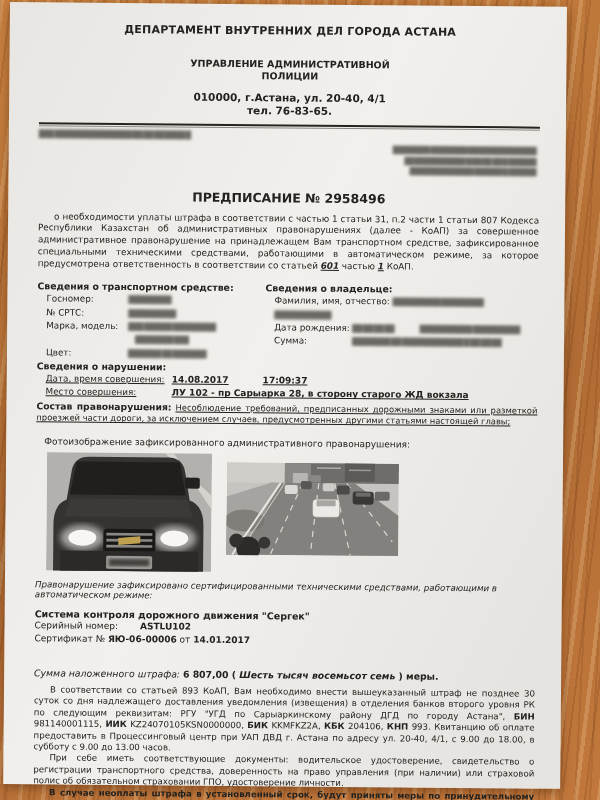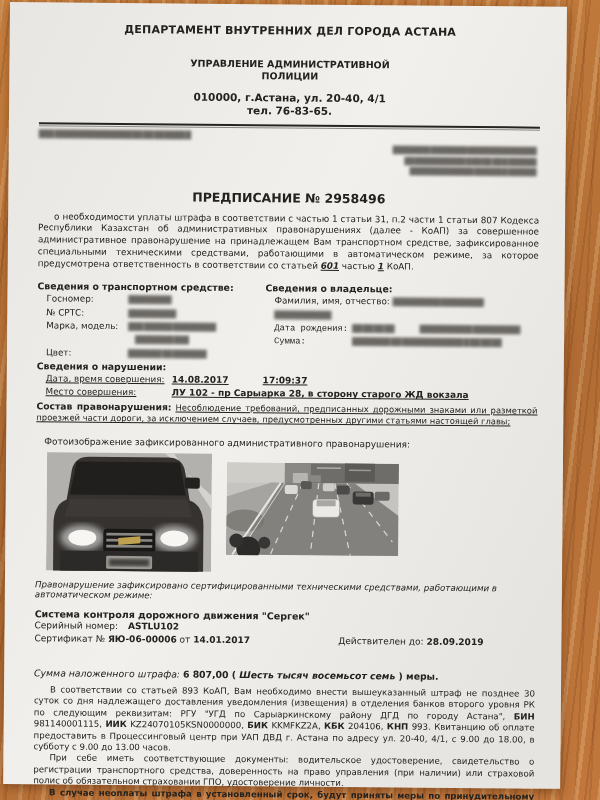--- a/index.html
+++ b/index.html
@@ -30,38 +30,38 @@
   .recipient{margin-top:3px;text-align:right;padding-right:4px;font-size:7.2px;line-height:10.5px;}
   .title{margin-top:14px;text-align:center;font-weight:700;font-size:12.5px;}
   .intro{margin:8px 0 0;text-align:justify;font-size:8.8px;line-height:11.8px;text-indent:16px;}
   .cols{display:flex;margin-top:10px;}
   .col-left{width:228px;}
   .col-right{flex:1;}
   .h{font-weight:700;font-size:9.3px;line-height:13px;}
   .row{font-size:8.8px;line-height:12.3px;padding-left:9px;}
   .lblL{display:inline-block;width:82px;}
   .lblR{display:inline-block;}
-  .lblB{display:inline-block;width:78px;font-family:Liberation Mono, monospace;}
+  .lblB{display:inline-block;width:78px;}
   .wrap{padding-left:98px;}
   .rv{font-size:7.4px;}
   .gap{display:inline-block;width:26px;}
   .vrow{font-size:8.8px;line-height:13.5px;padding-left:9px;}
   .vlbl{display:inline-block;width:126px;text-decoration:underline;}
   .bu{font-weight:700;text-decoration:underline;font-size:9px;}
   .time{margin-left:34px;text-decoration:underline;}
   .sostav{margin:1px 0 0;font-size:8.4px;line-height:11.5px;text-align:justify;}
   .sostav .lab{font-weight:700;font-size:9.2px;}
   .caption{margin:12px 0 0;padding-left:8px;font-size:9px;}
   .photos{margin-top:5px;display:flex;align-items:flex-start;}
   .ph1{width:165px;height:120px;margin-left:11px;}
   .ph2{width:172px;height:93px;margin-left:15px;margin-top:9px;}
   .certified{margin:8px 0 0;font-style:italic;font-size:8.7px;}
   .sysname{margin-top:9px;font-size:9.5px;font-weight:700;}
   .sysrow{font-size:9px;line-height:13.5px;}
-  .sysrow .val{margin-left:10px;}
+  .sysrow .val{margin-left:22px;}
   .certrow{display:flex;font-size:9px;line-height:13.5px;}
   .valid{margin-left:auto;margin-right:52px;}
   .sum{margin:21px 0 0;font-size:9.3px;}
   .para{margin:6px 0 0;text-align:justify;font-size:8.6px;line-height:11.4px;text-indent:16px;}
   .para.tight{margin-top:0;}
 </style>
 </head>
 <body>
 
 <div class="paper">
@@ -189,24 +189,20 @@
   <div class="sysrow">
     <span>Серийный номер:</span><span class="b val">ASTLU102</span>
   </div>
   <div class="certrow">
     <span>
       <span>Сертификат №</span>
       <span class="b">ЯЮ-06-00006</span>
       <span>от</span>
       <span class="b">14.01.2017</span>
     </span>
-    <span class="valid">
-      <span>Действителен до:</span>
-      <span class="b">28.09.2019</span>
-    </span>
   </div>
 
   <p class="sum"><span class="i">Сумма наложенного штрафа: </span><span class="b">6 807,00 ( </span><span class="b i">Шесть тысяч восемьсот семь</span><span class="b"> ) меры.</span></p>
 
   <p class="para"><span>В соответствии со статьей 893 КоАП, Вам необходимо внести вышеуказанный штраф не позднее 30 суток со дня надлежащего доставления уведомления (извещения) в отделения банков второго уровня РК по следующим реквизитам: РГУ "УГД по Сарыаркинскому району ДГД по городу Астана", </span><span class="b">БИН</span><span> 981140001115, </span><span class="b">ИИК</span><span> KZ24070105KSN0000000, </span><span class="b">БИК</span><span> KKMFKZ2A, </span><span class="b">КБК</span><span> 204106, </span><span class="b">КНП</span><span> 993. Квитанцию об оплате предоставить в Процессинговый центр при УАП ДВД г. Астана по адресу ул. 20-40, 4/1, с 9.00 до 18.00, в субботу с 9.00 до 13.00 часов.</span></p>
   <p class="para tight">При себе иметь соответствующие документы: водительское удостоверение, свидетельство о регистрации транспортного средства, доверенность на право управления (при наличии) или страховой полис об обязательном страховании ГПО, удостоверение личности.</p>
   <p class="para tight b">В случае неоплаты штрафа в установленный срок, будут приняты меры по принудительному исполнению в соответствии со ст. 894, 895 КоАП.</p>
 
 </div>
 

